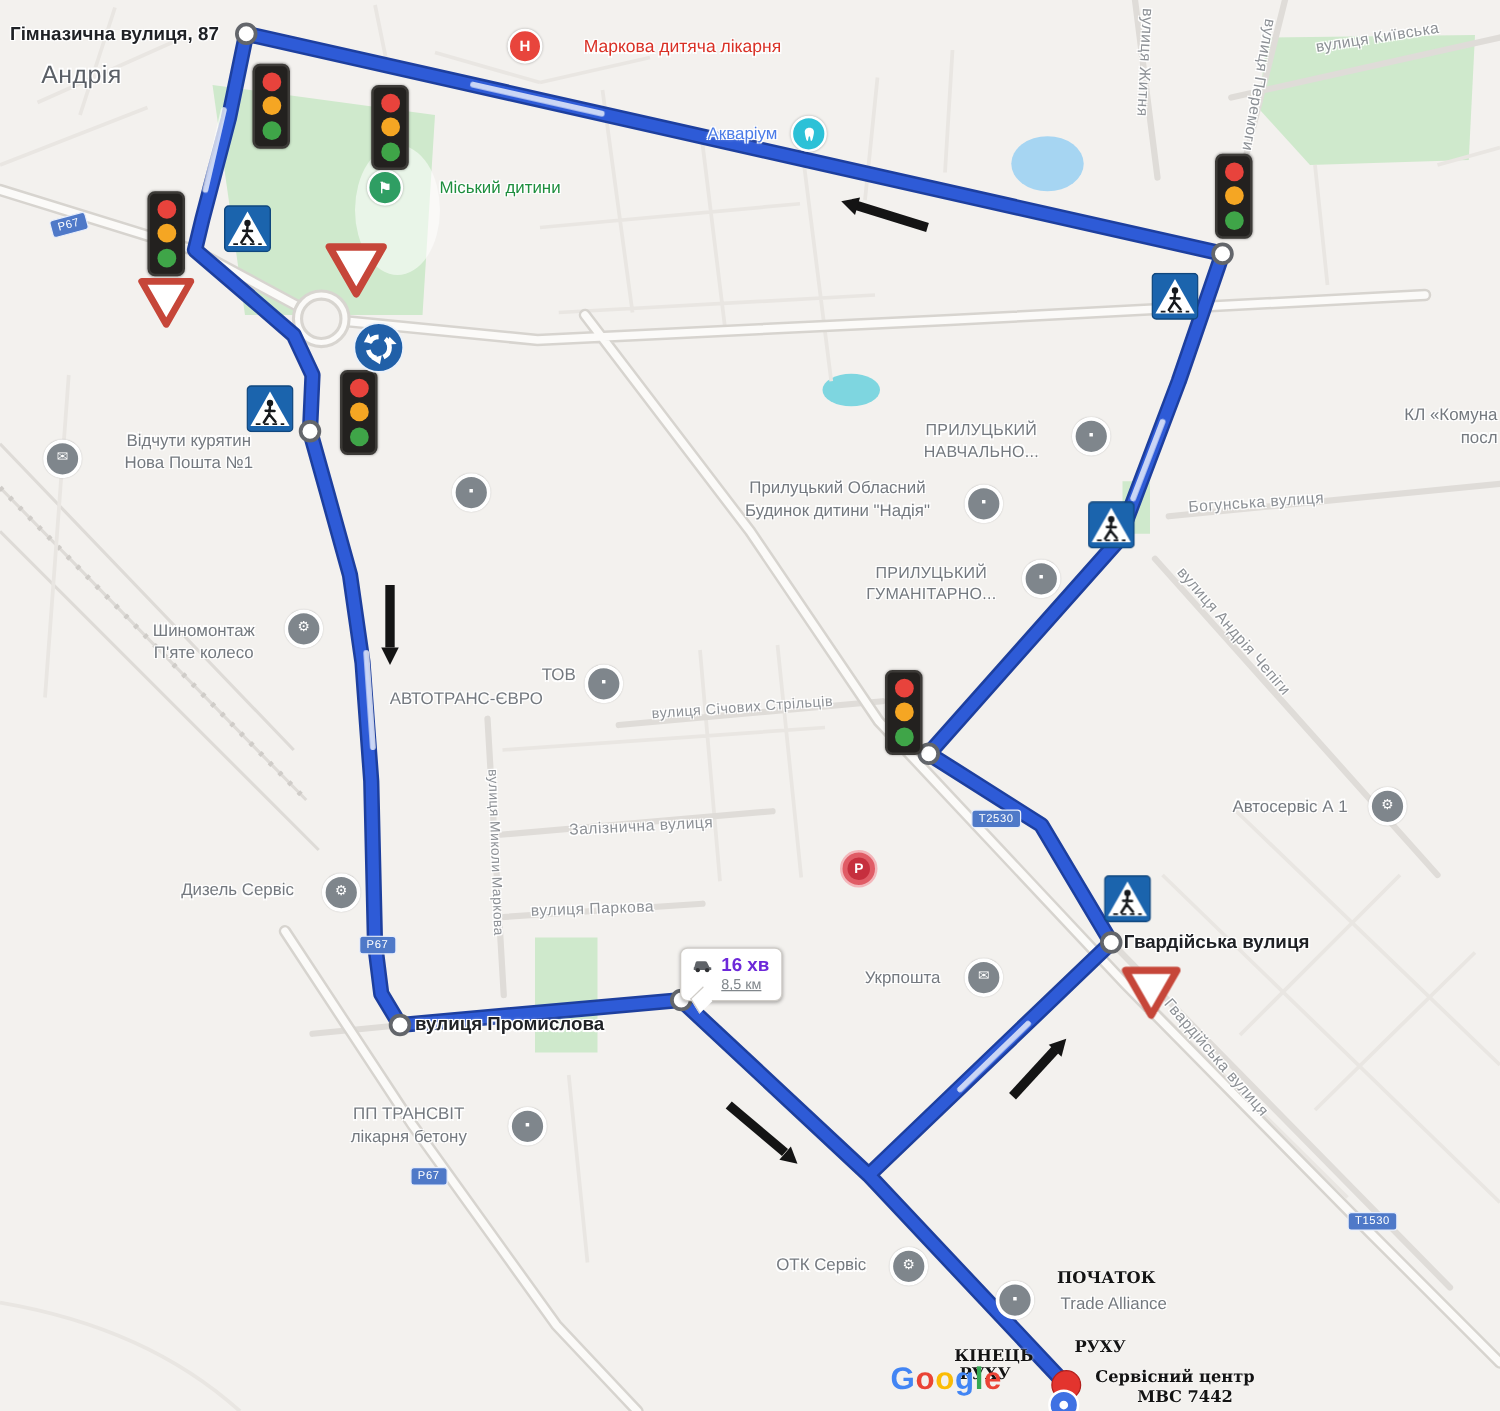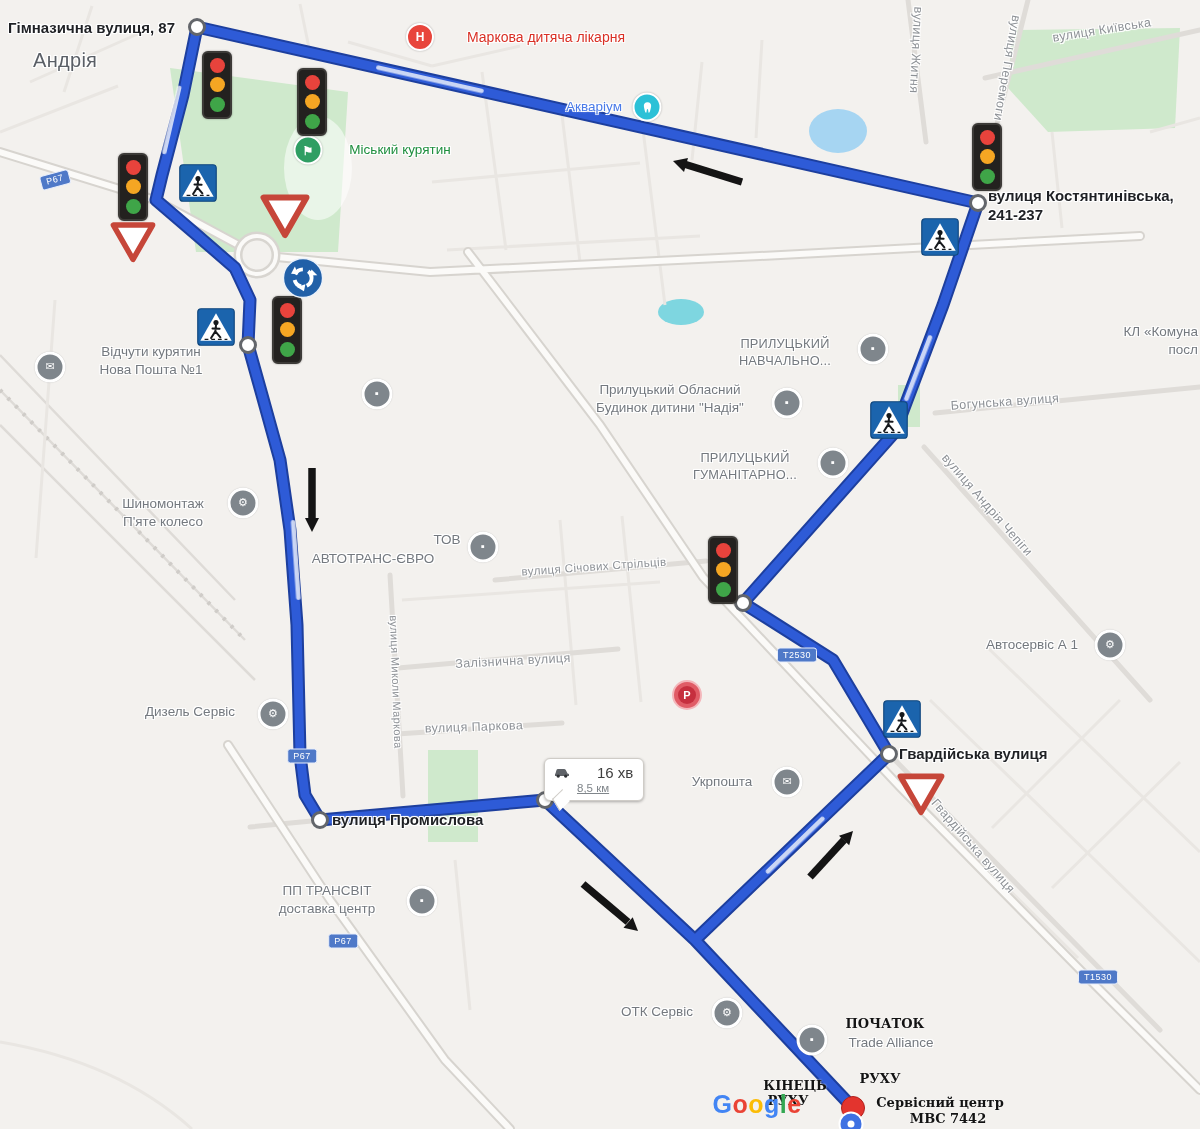--- a/index.html
+++ b/index.html
@@ -7,21 +7,21 @@
          font-family:"Liberation Sans",sans-serif;}
   svg.layer{position:absolute;left:0;top:0;pointer-events:none;}
   
   .lbl{position:absolute;transform:translate(-50%,-50%);white-space:nowrap;color:#74797f;
        font-size:13.5px;line-height:1.3;text-align:center;
        text-shadow:-1px -1px 0 #fff,1px -1px 0 #fff,-1px 1px 0 #fff,1px 1px 0 #fff,0 0 3px #fff;}
   .street{color:#8d9196;font-size:12.5px;letter-spacing:.4px;}
   .caps{font-size:12.8px;letter-spacing:.2px;}
   .boldlbl{color:#1f2125;font-weight:bold;font-size:15px;}
   .leftalign{transform:translate(0,-50%);text-align:left;}
-  .block{transform:none;text-align:left;}
+  .block{transform:none;text-align:center;}
   .city{color:#5a5f66;font-size:20px;letter-spacing:.3px;}
   .red{color:#d93025;font-size:14px;}
   .blue{color:#4a7be8;}
   .green{color:#1e8e3e;}
   .serif{font-family:"DejaVu Serif",serif;font-weight:bold;color:#131313;font-size:13px;
          text-shadow:0 0 2px #fff;}
   .google{position:absolute;transform:translate(-50%,-50%);font-size:25px;font-weight:bold;letter-spacing:.5px;}
   
   .poi{position:absolute;width:25px;height:25px;transform:translate(-50%,-50%);border-radius:50%;
        background:#7f868c;border:3px solid #fff;box-shadow:0 0 1px rgba(0,0,0,.25);
@@ -48,21 +48,21 @@
   .tl .r{background:#e8433c;} .tl .y{background:#f5a623;} .tl .g{background:#3fa548;}
   .sign{position:absolute;transform:translate(-50%,-50%);}
   
   .shield{position:absolute;transform:translate(-50%,-50%);background:#4f79c8;color:#fff;
           font-size:9px;line-height:1;padding:2px 5px;border-radius:3px;border:1px solid #e8eefb;letter-spacing:.5px;}
   
   .badge{position:absolute;background:#fff;border:1px solid #cfccc7;border-radius:6px;
          box-shadow:0 1px 3px rgba(0,0,0,.3);padding:5px 10px 6px 8px;display:flex;gap:6px;align-items:flex-start;z-index:6;}
   .badge::after{content:"";position:absolute;left:9px;bottom:-7px;width:13px;height:13px;background:#fff;
          border-left:1px solid #cfccc7;border-bottom:1px solid #cfccc7;transform:rotate(58deg) skewX(12deg);}
-  .badge .dur{font-weight:normal;font-size:15px;color:#404040;white-space:nowrap;margin-left:20px;}
+  .badge .dur{font-weight:bold;font-size:15px;color:#6d28d9;white-space:nowrap;}
   .badge .dist{font-size:11.5px;color:#80868b;margin-top:1px;text-decoration:underline;}
 </style>
 </head>
 <body>
 
 <svg width="0" height="0" style="position:absolute">
   <defs>
     <symbol id="sym-ped" viewBox="0 0 40 40">
       <rect x="0.8" y="0.8" width="38.4" height="38.4" rx="3.5" fill="#1b64ad" stroke="#10477e" stroke-width="1.2"></rect>
       <polygon points="20,5.5 36.5,34.5 3.5,34.5" fill="#fff"></polygon>
@@ -295,21 +295,21 @@
     </svg>
 
   <div class="shield" style="left:55px;top:180px;transform:translate(-50%,-50%) rotate(-15deg)">Р67</div>
   <div class="shield" style="left:302px;top:756px">Р67</div>
   <div class="shield" style="left:343px;top:941px">Р67</div>
   <div class="shield" style="left:797px;top:655px">Т2530</div>
   <div class="shield" style="left:1098px;top:977px">Т1530</div>
 
   <div class="lbl red" style="left:546px;top:37px">Маркова дитяча лікарня</div>
   <div class="lbl blue" style="left:594px;top:107px">Акваріум</div>
-  <div class="lbl green" style="left:400px;top:150px">Міський курятин</div>
+  <div class="lbl green" style="left:400px;top:150px">Міський дитини</div>
   <div class="lbl" style="left:151px;top:361px">
     <div>Відчути курятин</div>
       <div>Нова Пошта №1</div>
   </div>
   <div class="lbl" style="left:163px;top:513px">
     <div>Шиномонтаж</div>
       <div>П'яте колесо</div>
   </div>
   <div class="lbl" style="left:447px;top:540px">ТОВ</div>
   <div class="lbl" style="left:373px;top:559px">АВТОТРАНС-ЄВРО</div>
@@ -327,31 +327,27 @@
   </div>
   <div class="lbl block" style="right:2px;top:323px;left:auto;text-align:right">
     <div>КЛ «Комуна</div>
       <div>посл</div>
   </div>
   <div class="lbl" style="left:190px;top:712px">Дизель Сервіс</div>
   <div class="lbl" style="left:1032px;top:645px">Автосервіс А 1</div>
   <div class="lbl" style="left:722px;top:782px">Укрпошта</div>
   <div class="lbl" style="left:327px;top:900px">
     <div>ПП ТРАНСВІТ</div>
-      <div>доставка центр</div>
+      <div>лікарня бетону</div>
   </div>
   <div class="lbl" style="left:657px;top:1012px">ОТК Сервіс</div>
   <div class="lbl" style="left:891px;top:1043px">Trade Alliance</div>
 
   <div class="lbl city block" style="left:33px;top:47px">Андрія</div>
   <div class="lbl boldlbl block" style="left:8px;top:18px">Гімназична вулиця, 87</div>
-  <div class="lbl boldlbl block" style="left:988px;top:187px;line-height:1.25">
-    <div>вулиця Костянтинівська,</div>
-      <div>241-237</div>
-  </div>
   <div class="lbl boldlbl leftalign" style="left:899px;top:754px">Гвардійська вулиця</div>
   <div class="lbl boldlbl leftalign" style="left:332px;top:820px">вулиця Промислова</div>
 
   <div class="badge" style="left:544px;top:758px">
     <svg width="18" height="13" viewBox="0 0 18 12" style="margin-top:2px">
       <path d="M2.5 7 L3.5 3.5 Q3.8 2.5 5 2.5 L11 2.5 Q12.2 2.5 12.8 3.6 L14.5 7 L16 7.5 L16 9.5 L2 9.5 L2 7.5 Z" fill="#5f6368"></path>
       <circle cx="5.2" cy="9.6" r="1.7" fill="#2f3134"></circle>
         <circle cx="12.7" cy="9.6" r="1.7" fill="#2f3134"></circle>
     </svg>
     <div>

